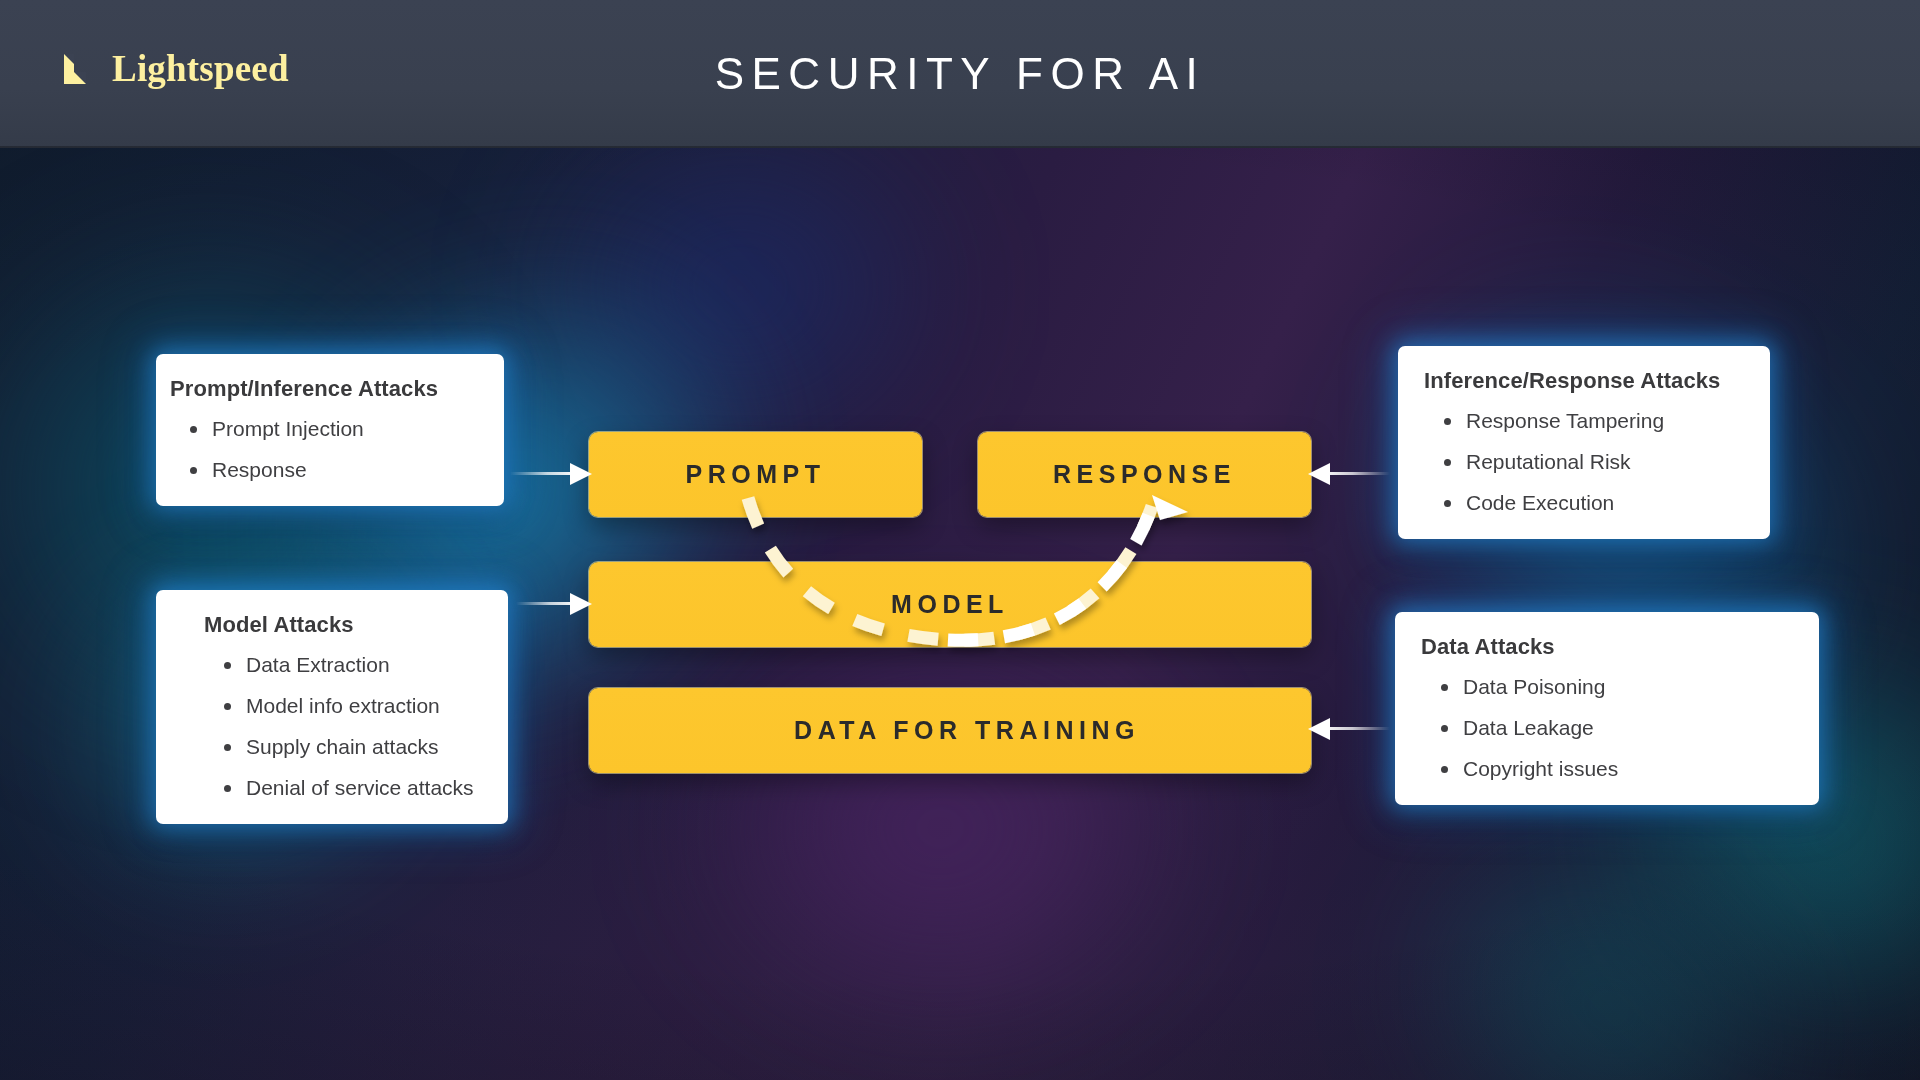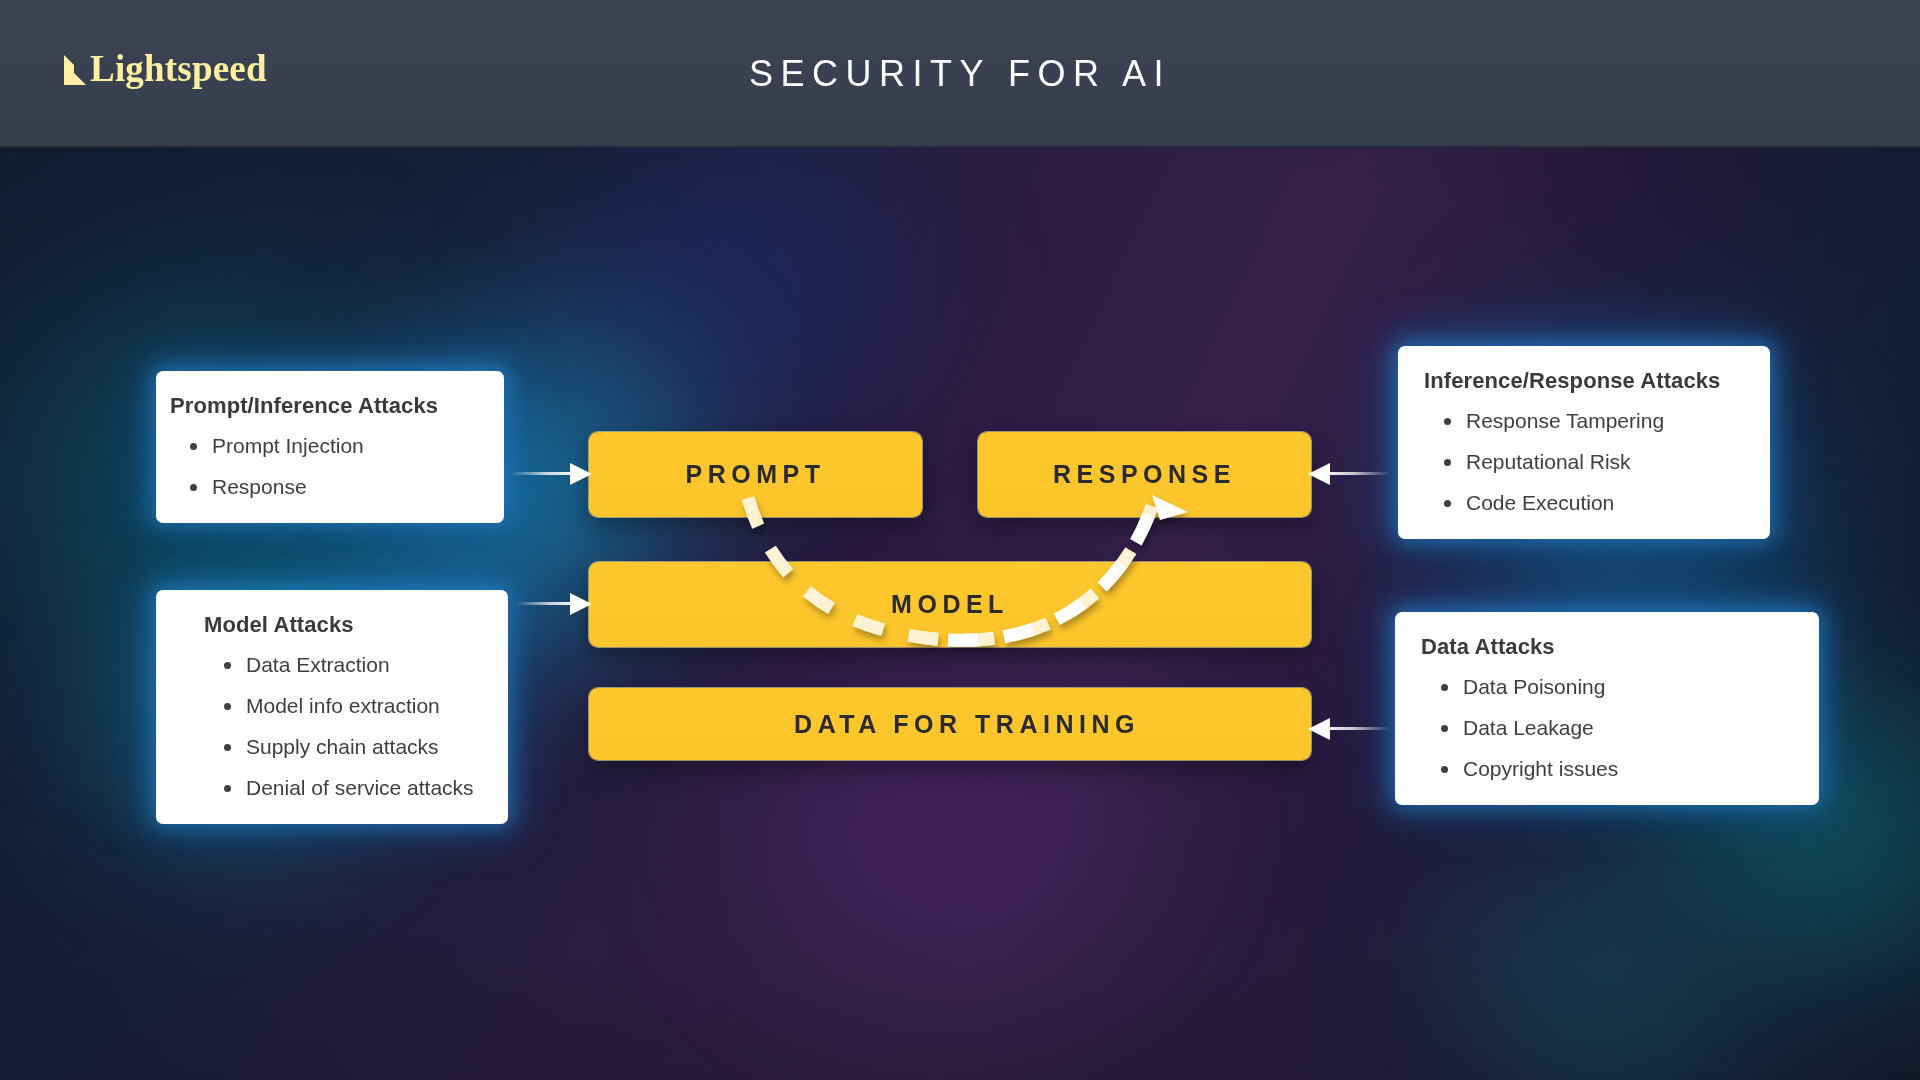--- a/index.html
+++ b/index.html
@@ -14,31 +14,31 @@
   
   .header {
     position:absolute; left:0; top:0; width:1920px; height:148px;
     background:linear-gradient(180deg,#3b4252 0%,#39404f 60%,#343b49 100%);
     z-index:40;
   }
   .header:after{
     content:""; position:absolute; left:0; bottom:0; width:100%; height:2px;
     background:rgba(0,0,0,.28);
   }
-  .logo { position:absolute; left:62px; top:50px; display:flex; align-items:flex-end; gap:2px; }
+  .logo { position:absolute; left:62px; top:50px; display:flex; align-items:center; gap:24px; }
   .logo-mark { width:26px; height:34px; position:relative; }
   .logo-mark svg { display:block; }
   .logo-text {
     color:#fdf0a0; font-family:"Liberation Serif", serif;
     font-size:37px; font-weight:700; letter-spacing:.2px; line-height:1;
   }
   .header-title {
     position:absolute; left:0; top:0; width:100%; height:148px;
     display:flex; align-items:center; justify-content:center;
-    color:#ffffff; font-size:36px; font-weight:300; letter-spacing:7.5px;
+    color:#ffffff; font-size:44px; font-weight:300; letter-spacing:7.5px;
   }
 
   
   .bg { position:absolute; left:0; top:148px; width:1920px; height:932px; overflow:hidden;
         background:#111a2e; }
   .bg-base{
     position:absolute; inset:0;
     background:
       radial-gradient(120% 95% at 50% 120%, #2b1f3d 0%, rgba(43,31,61,0) 62%),
       linear-gradient(115deg,#122033 0%,#16203a 22%,#2a1c42 45%,#35204a 58%,#241a3d 70%,#141f36 84%,#101827 100%);
@@ -81,36 +81,36 @@
   .card li {
     position:relative; color:#3f3f42; font-size:21px; font-weight:400;
     line-height:1.0; padding-left:30px; margin:0 0 20px 12px;
   }
   .card li:last-child { margin-bottom:2px; }
   .card li:before {
     content:""; position:absolute; left:8px; top:8px;
     width:7px; height:7px; border-radius:50%; background:#3f3f42;
   }
 
-  #card-prompt   { left:156px;  top:371px;  width:348px;padding-left:14px; }
+  #card-prompt   { left:156px;  top:354px;  width:348px;padding-left:14px; }
   #card-model    { left:156px;  top:590px;  width:352px;padding-left:48px; }
   #card-inference{ left:1398px; top:346px;  width:372px; }
   #card-data     { left:1395px; top:612px;  width:424px; }
 
   
   .ybox {
     position:absolute; background:linear-gradient(180deg,#fdc72e 0%,#fcc52b 100%);
     border-radius:9px; display:flex; align-items:center; justify-content:center;
     color:#2b2b2b; font-size:25px; font-weight:700; letter-spacing:5.5px;
     box-shadow:0 0 0 1px rgba(255,240,160,.55), 0 10px 24px rgba(0,0,0,.34);
   }
   #box-prompt   { left:589px;  top:432px; width:333px; height:85px; }
   #box-response { left:978px;  top:432px; width:333px; height:85px; }
   #box-model    { left:589px;  top:562px; width:722px; height:85px; }
-  #box-training { left:589px;  top:688px; width:722px; height:72px;padding-left:34px; }
+  #box-training { left:589px;  top:688px; width:722px; height:85px;padding-left:34px; }
 
   
   .svg-layer { position:absolute; left:0; top:0; width:1920px; height:1080px;
                pointer-events:none; z-index:25; }
   .svg-curve { position:absolute; left:0; top:0; width:1920px; height:1080px;
                pointer-events:none; z-index:30; }
 </style>
 </head>
 <body>
 

